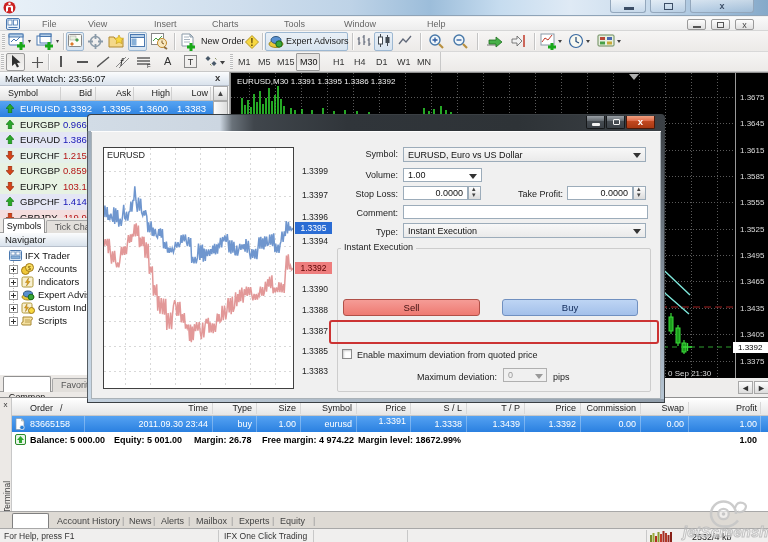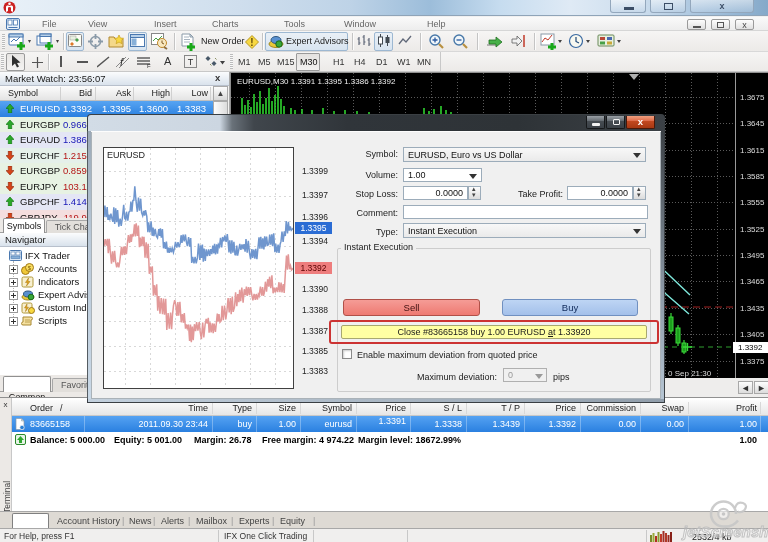--- a/index.html
+++ b/index.html
@@ -717,21 +717,20 @@
       <svg class="abs" style="right:4px;top:5px" width="8" height="5" viewBox="0 0 8 5">
           <path d="M0 0 h8 l-4 5 z" fill="#333"></path>
         </svg>
     </div>
 
     <div class="abs" style="left:246px;top:116px;width:314px;height:144px;border:1px solid #cdcdcd;border-radius:2px;"></div>
     <span class="abs" style="left:250px;top:110px;font-size:9px;color:#222;background:#f0f0f0;padding:0 3px;">Instant Execution</span>
     <div class="abs" style="left:252px;top:167px;width:137px;height:17px;background:linear-gradient(#f59c96,#ee7a72);border:1px solid #b05048;border-radius:3px;font-size:9.5px;color:#401010;text-align:center;line-height:16px;">Sell</div>
     <div class="abs" style="left:411px;top:167px;width:136px;height:17px;background:linear-gradient(#bed5f4,#a3c0ea);border:1px solid #7090c0;border-radius:3px;font-size:9.5px;color:#102a5a;text-align:center;line-height:16px;">Buy</div>
     <div class="abs" style="left:238px;top:188px;width:330px;height:24px;border:2px solid #cc3333;border-radius:3px;"></div>
-    <div class="abs" style="left:250px;top:193px;width:306px;height:14px;background:#ffffa3;border:1px solid #a8a870;border-radius:2px;font-size:9px;color:#1a1a1a;text-align:center;line-height:13px;">Close #83665158 buy 1.00 EURUSD <span style="text-decoration:underline;">a</span>t 1.33920</div>
     <div class="abs" style="left:251px;top:217px;width:10px;height:10px;background:#fff;border:1px solid #8a8a8a;box-shadow:inset 1px 1px 2px #ccc;"></div>
     <span class="abs" style="left:266px;top:218px;font-size:9px;color:#222;">Enable maximum deviation from quoted price</span>
     <span class="abs r" style="left:296px;top:240px;width:110px;font-size:9px;color:#222;">Maximum deviation:</span>
     <div class="abs" style="left:412px;top:236px;width:44px;height:14px;background:#f0f0f0;border:1px solid #b0b0b0;">
       <span style="position:absolute;left:4px;top:1px;font-size:9px;color:#999;">0</span>
       <svg class="abs" style="right:3px;top:5px" width="8" height="5" viewBox="0 0 8 5">
           <path d="M0 0 h8 l-4 5 z" fill="#999"></path>
         </svg>
     </div>
     <span class="abs" style="left:462px;top:240px;font-size:9px;color:#222;">pips</span>

